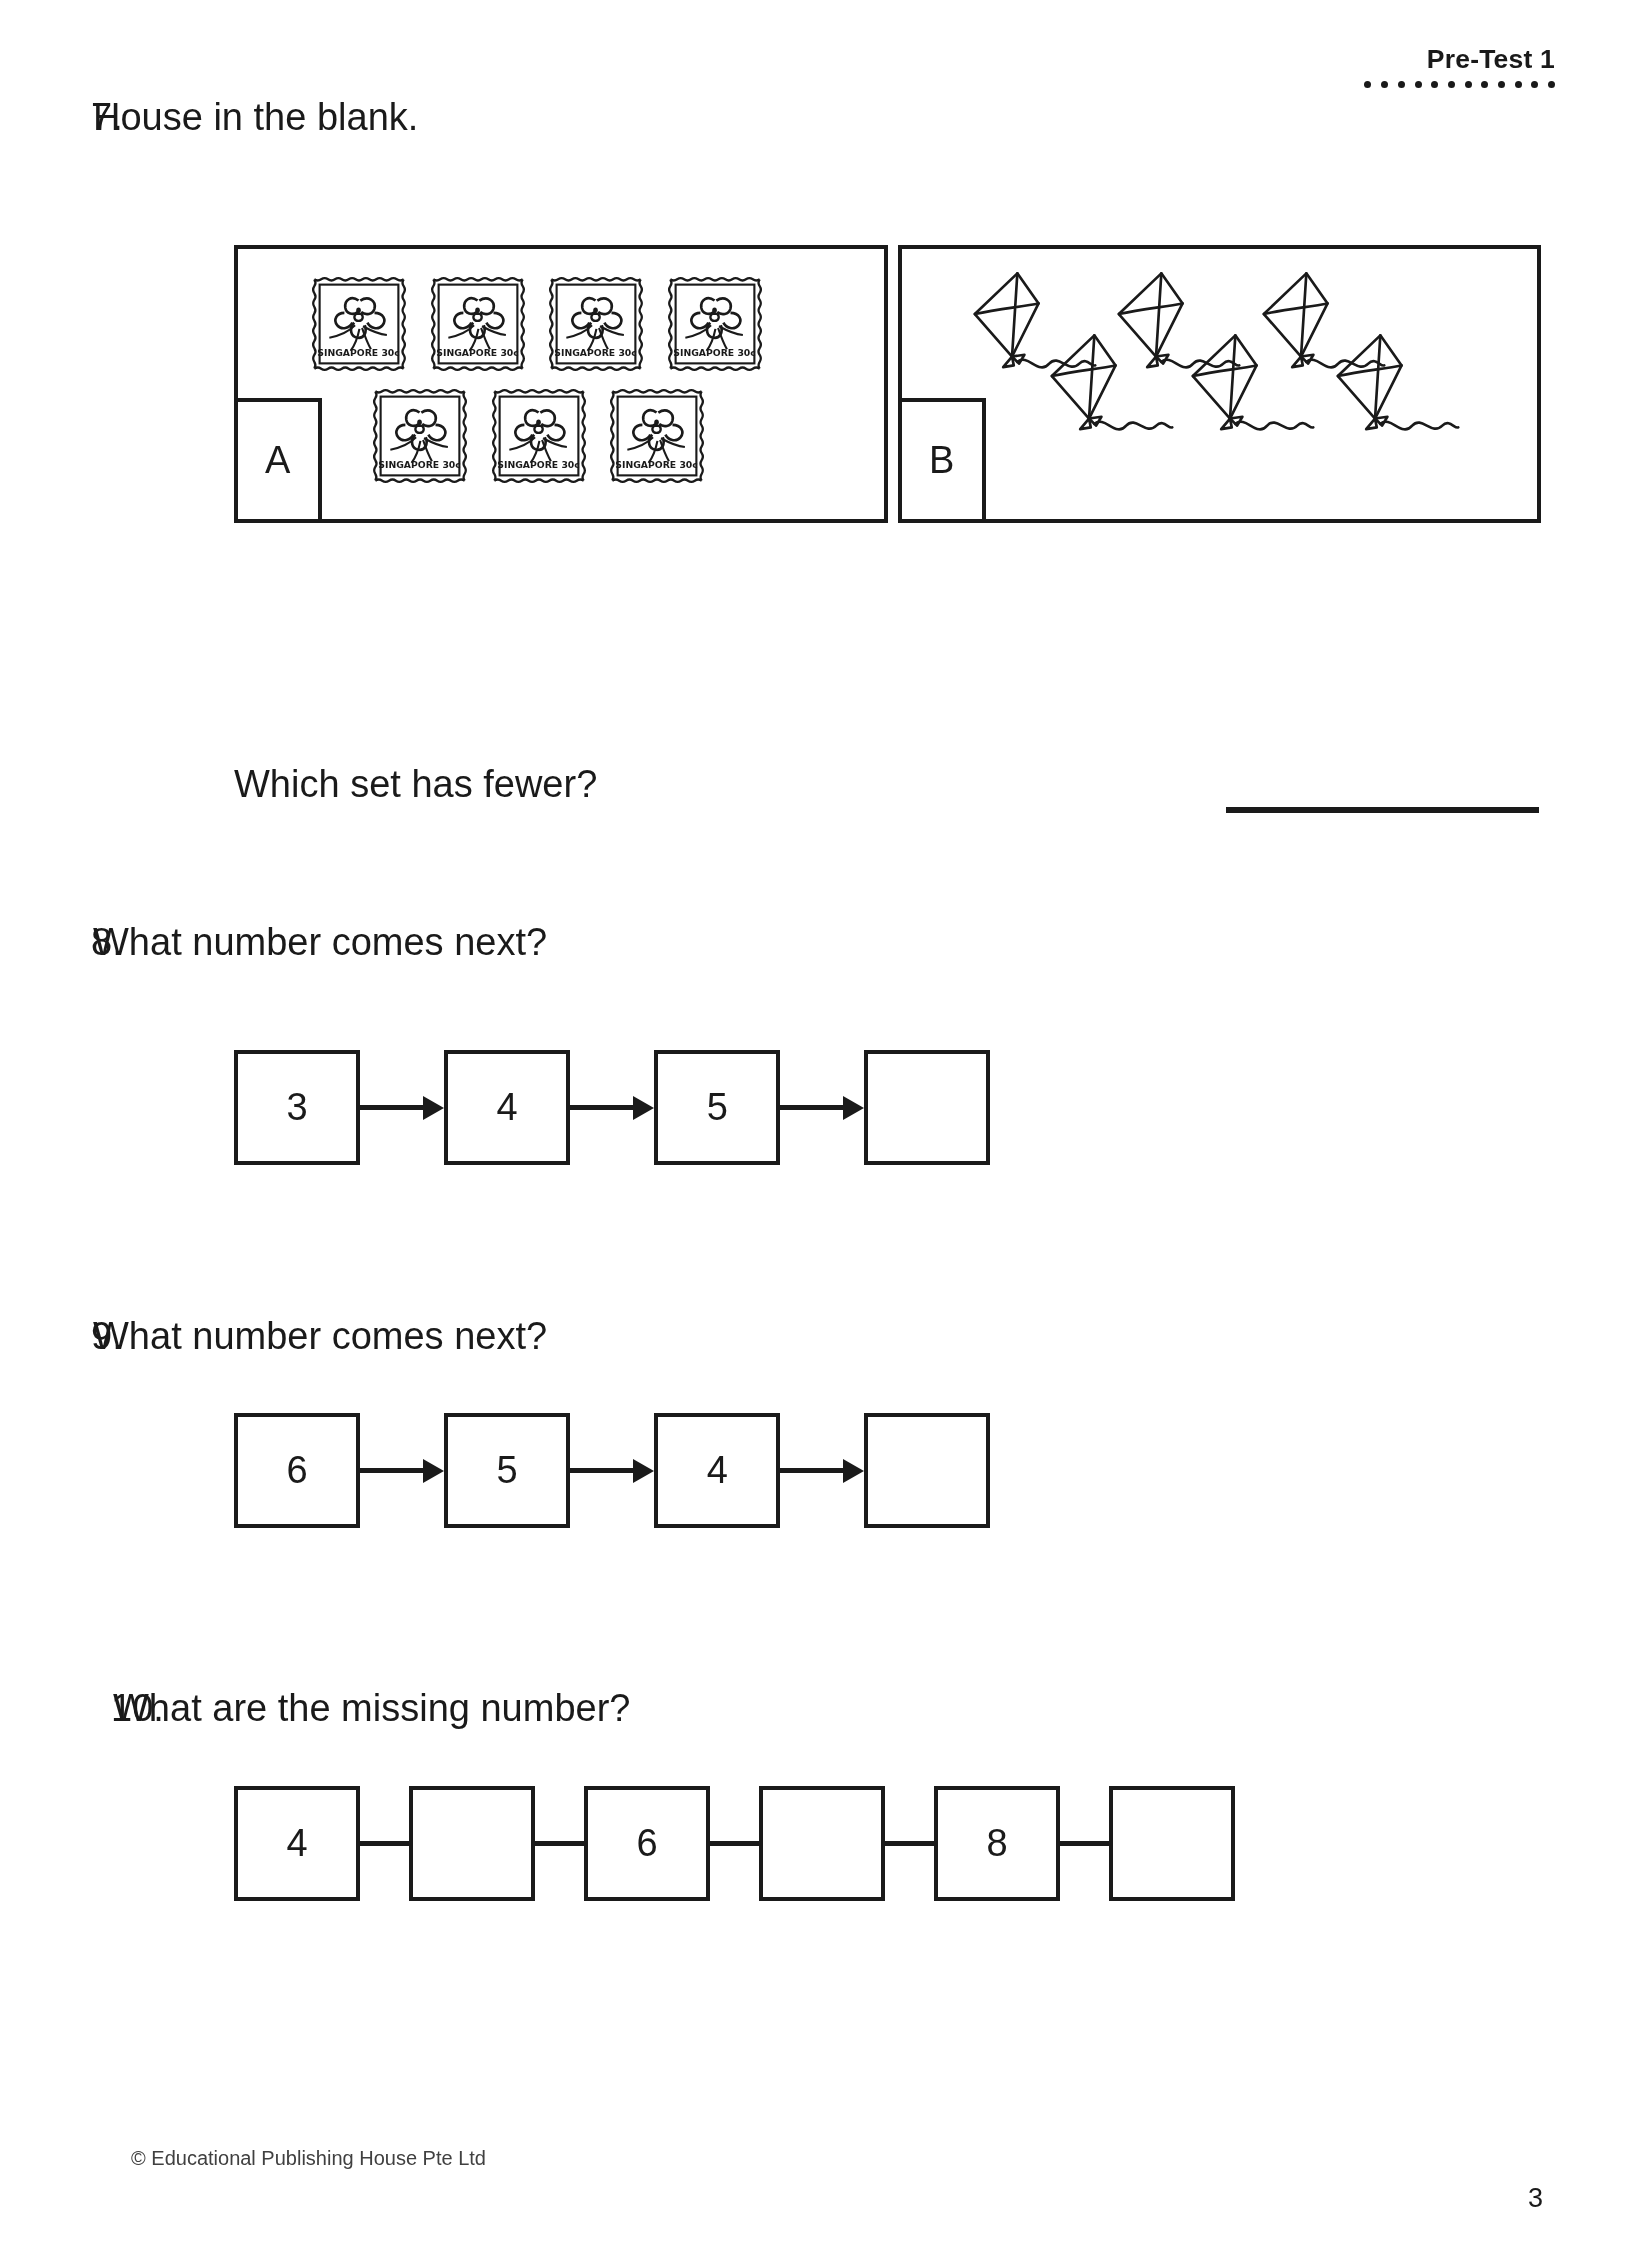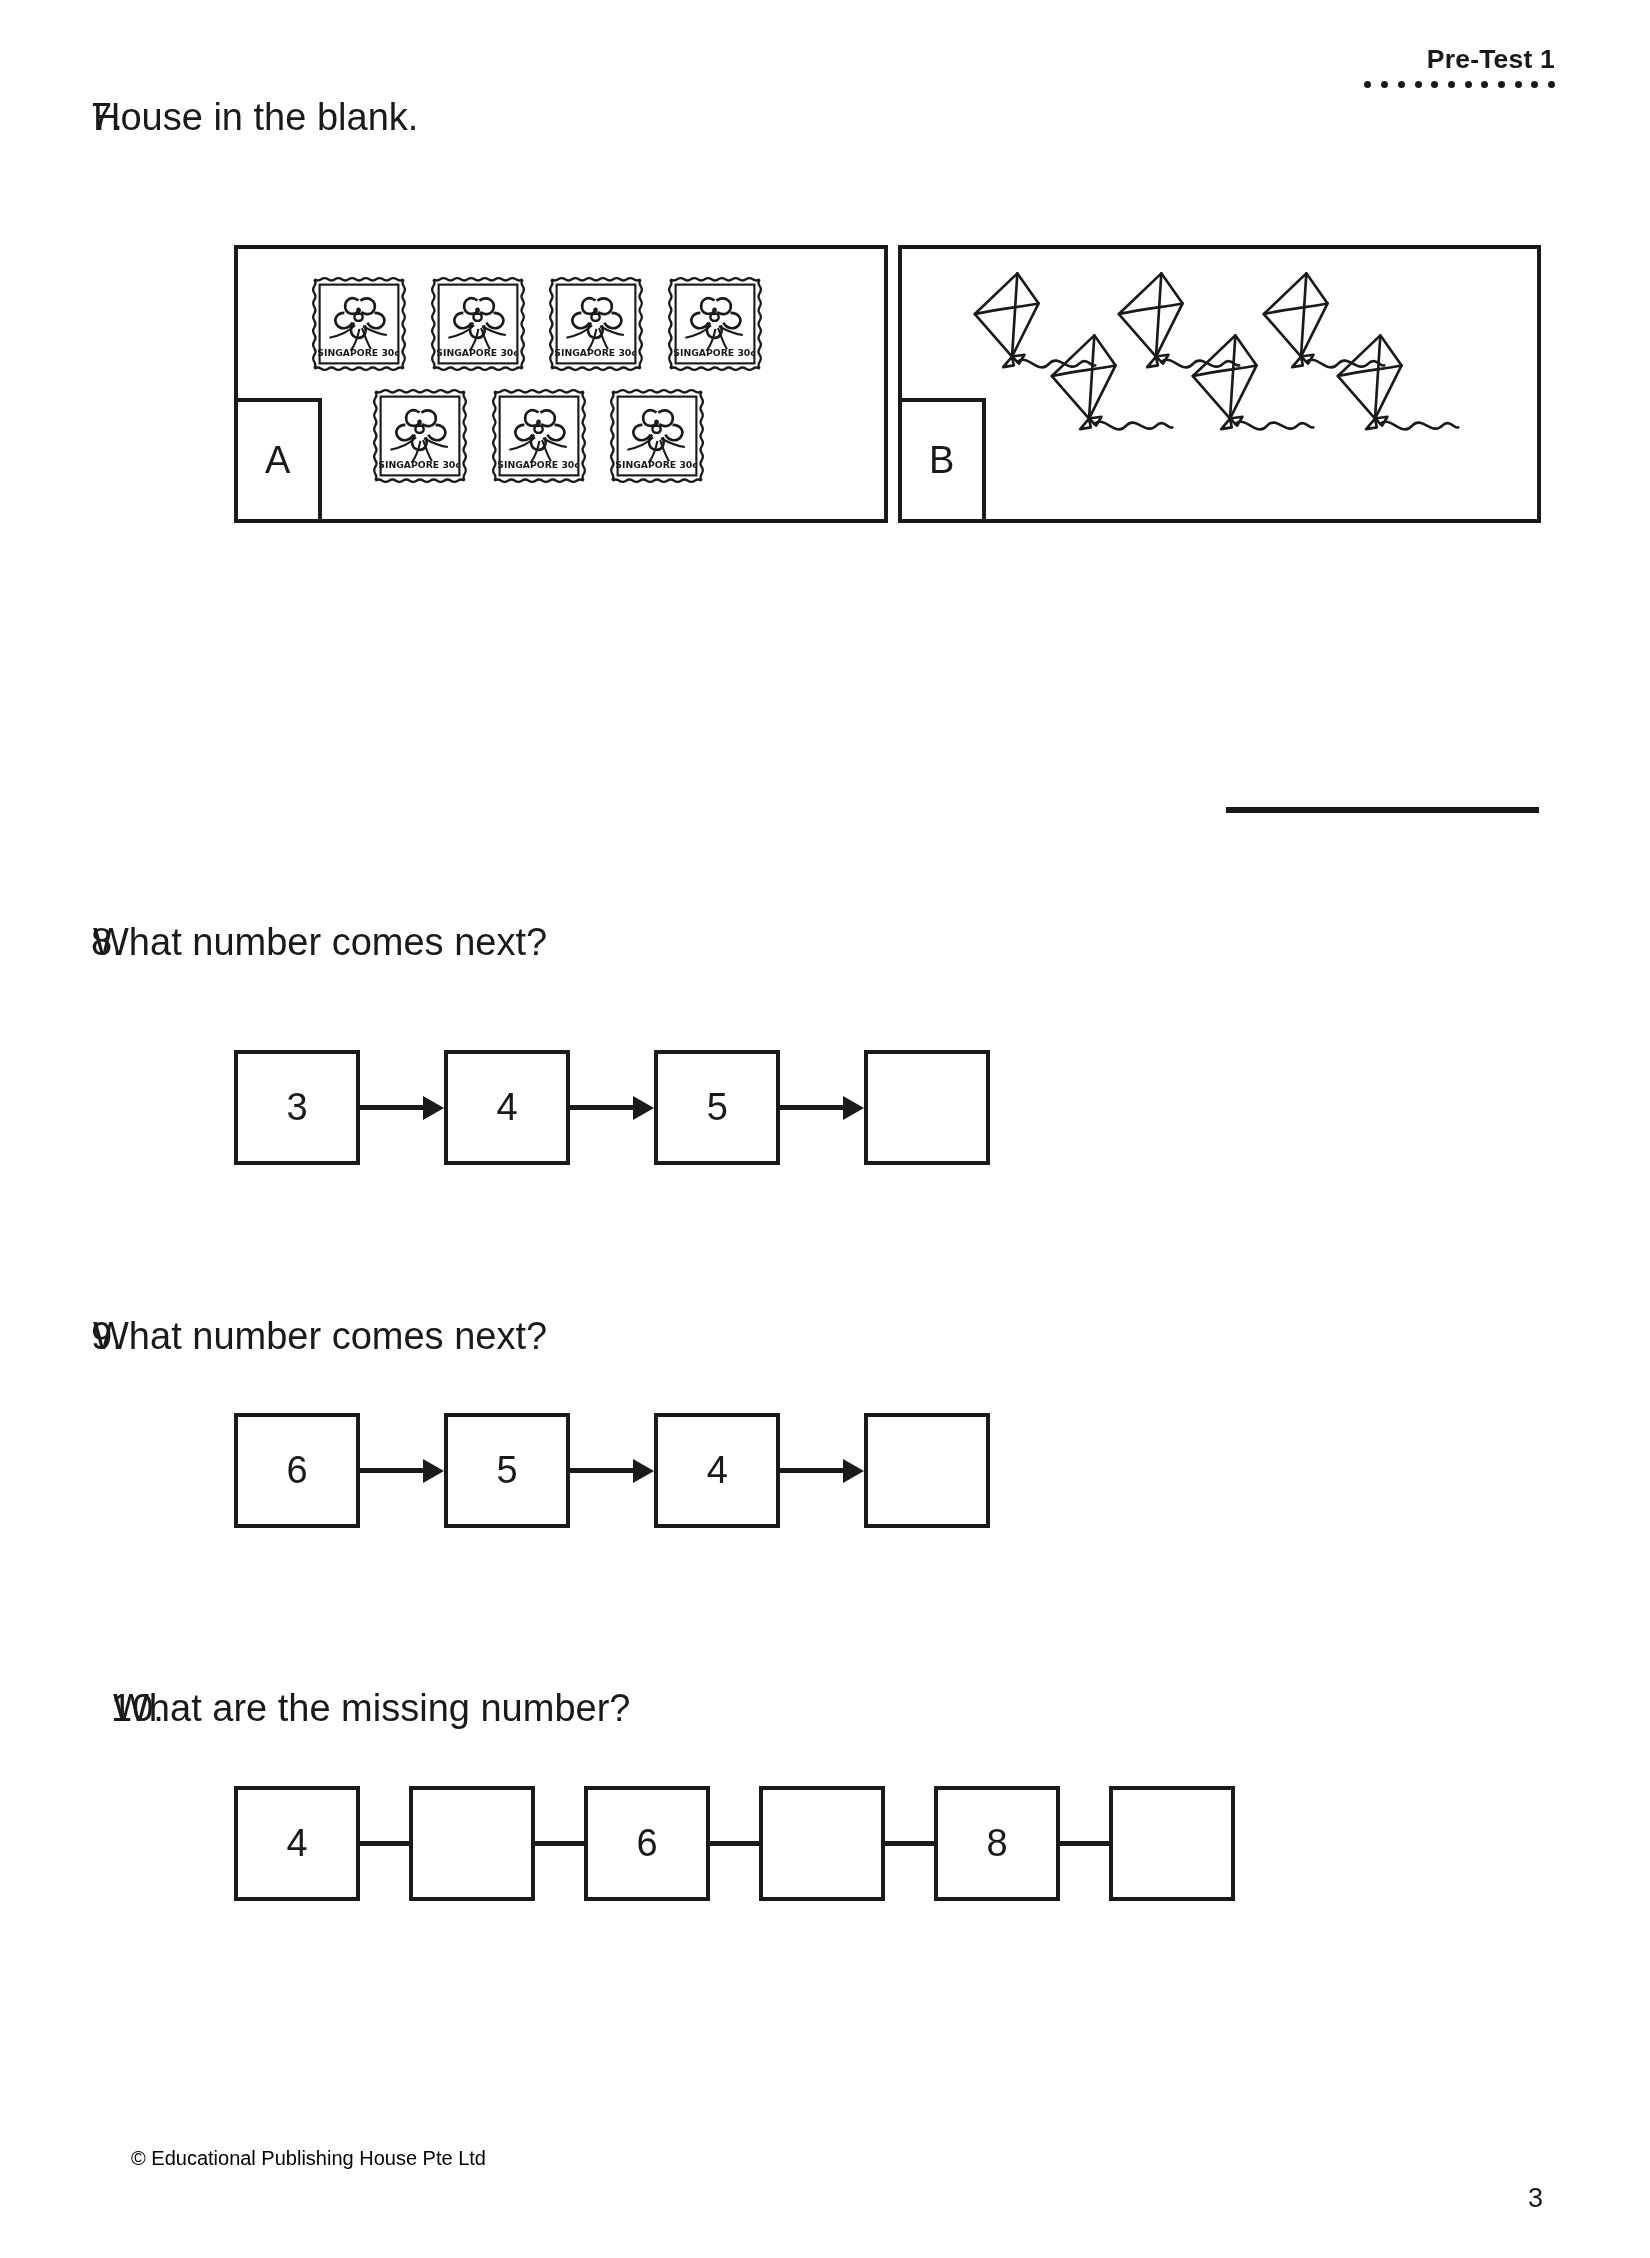--- a/index.html
+++ b/index.html
@@ -202,21 +202,21 @@
     margin-left: -0.9px;
   }
   .seq-link.plain .line { width: 49px; }
 
   
   #footer-copyright {
     position: absolute;
     left: 131px;
     top: 2147px;
     font-size: 20px;
-    color: #000000;
+    color: #404040;
     white-space: nowrap;
   }
   #footer-page-number {
     position: absolute;
     right: 108px;
     top: 2183px;
     font-size: 27px;
     color: #1a1a1a;
   }
 </style>
@@ -460,20 +460,23 @@
                 <path d="M52 100 L66 98 L60 108 Z"></path>
                 <path d="M58 106 C70 96 82 122 94 108 C105 96 116 120 128 108 C136 100 142 112 146 110" stroke-width="3"></path>
               </g>
             </svg>
           </div>
         </div>
       <div class="set-label">B</div>
     </div>
   </div>
 
+  <div id="q7-followup">
+    <span class="fu-text">Which set has fewer?</span>
+  </div>
   <div id="q7-answer-line"></div>
 
   <div class="question" style="top:922px;">
     <div class="q-head">
       <span class="q-num">8.</span>
       <span class="q-text">What number comes next?</span>
     </div>
   </div>
   <div class="seq" id="seq-8" style="left:234px; top:1050px;">
       <div class="seq-box">3</div>

